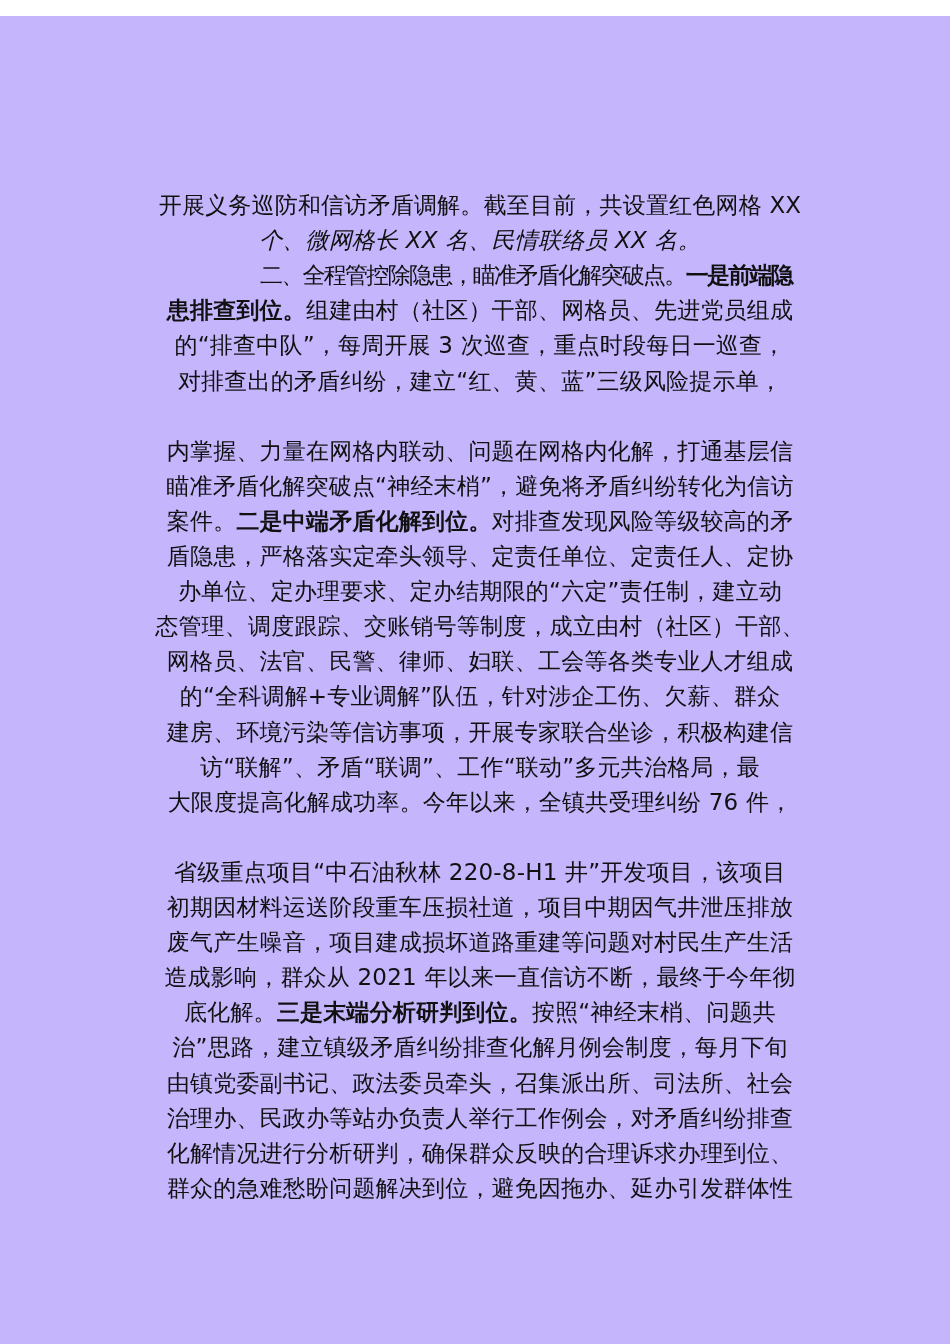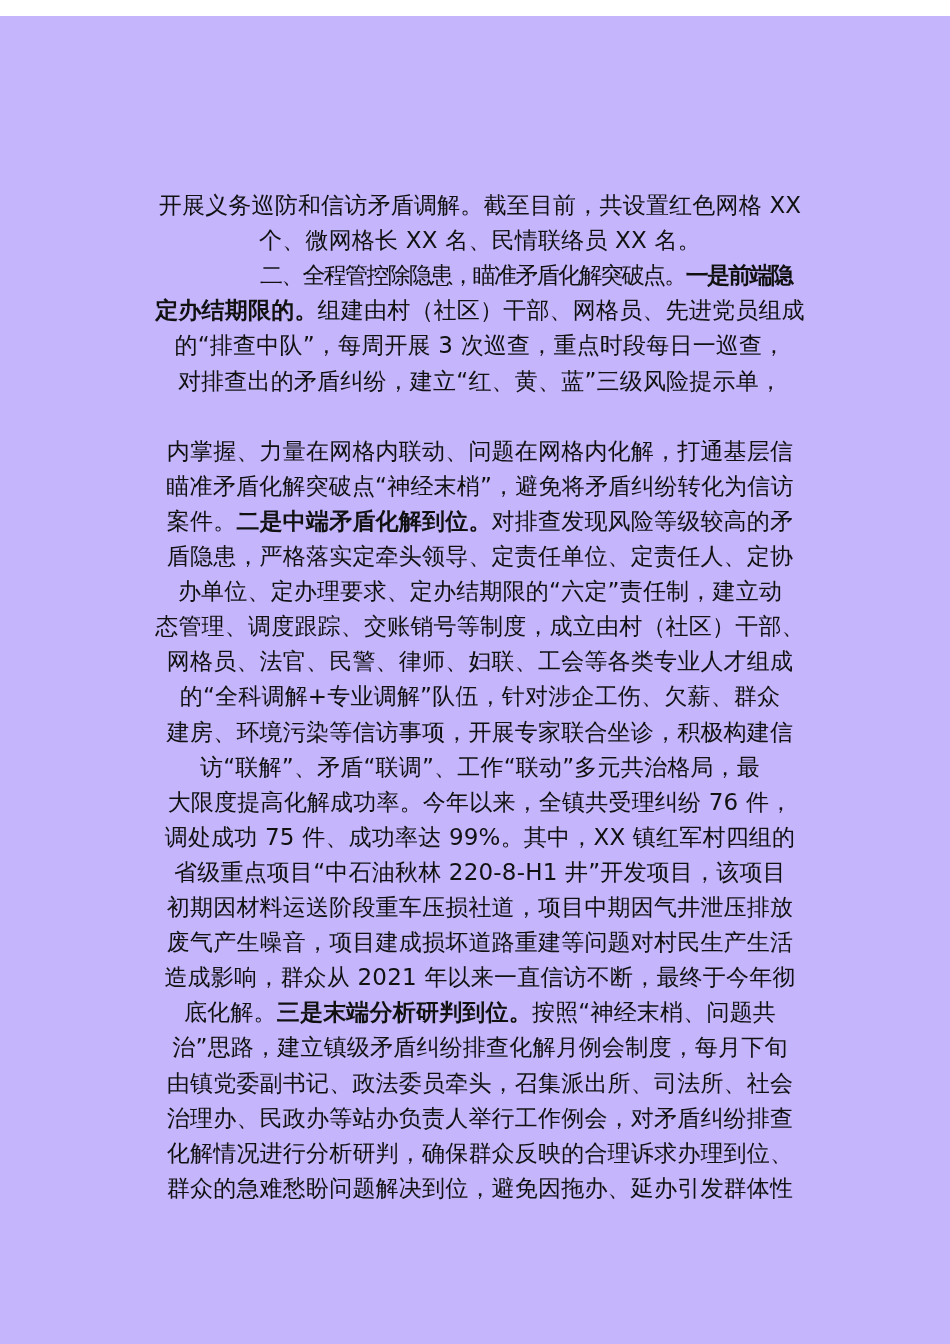--- a/index.html
+++ b/index.html
@@ -11,37 +11,36 @@
     color:#111; white-space:nowrap; letter-spacing:0.2px;
   }
   .line .seg { }
   .line b { font-weight:bold; }
 </style>
 </head>
 <body>
 
 <div class="page" id="page">
     <div class="line" style="top: 174px;"><span class="seg">开展义务巡防和信访矛盾调解。截至目前，共设置红色网格 XX</span></div>
-    <div class="line" style="top: 209.1px;"><span class="seg">个、微网格长 XX 名、民情联络员 XX 名。</span></div>
+    <div class="line" style="top: 209.1px; font-style: italic;"><span class="seg">个、微网格长 XX 名、民情联络员 XX 名。</span></div>
     <div class="line" style="top: 244.2px; left: 173px; letter-spacing: -1.71667px;"><span class="seg">二、全程管控除隐患，瞄准矛盾化解突破点。</span><b class="seg">一是前端隐</b></div>
-    <div class="line" style="top: 279.3px;"><b class="seg">定办结期限的。</b><span class="seg">组建由村（社区）干部、网格员、先进党员组成</span></div>
+    <div class="line" style="top: 279.3px;"><b class="seg">患排查到位。</b><span class="seg">组建由村（社区）干部、网格员、先进党员组成</span></div>
     <div class="line" style="top: 314.4px;"><span class="seg">的“排查中队”，每周开展 3 次巡查，重点时段每日一巡查，</span></div>
     <div class="line" style="top: 349.5px;"><span class="seg">对排查出的矛盾纠纷，建立“红、黄、蓝”三级风险提示单，</span></div>
     <div class="line" style="top: 419.7px;"><span class="seg">内掌握、力量在网格内联动、问题在网格内化解，打通基层信</span></div>
     <div class="line" style="top: 454.8px;"><span class="seg">瞄准矛盾化解突破点“神经末梢”，避免将矛盾纠纷转化为信访</span></div>
     <div class="line" style="top: 489.9px;"><span class="seg">案件。</span><b class="seg">二是中端矛盾化解到位。</b><span class="seg">对排查发现风险等级较高的矛</span></div>
     <div class="line" style="top: 525px;"><span class="seg">盾隐患，严格落实定牵头领导、定责任单位、定责任人、定协</span></div>
     <div class="line" style="top: 560.1px;"><span class="seg">办单位、定办理要求、定办结期限的“六定”责任制，建立动</span></div>
     <div class="line" style="top: 595.2px;"><span class="seg">态管理、调度跟踪、交账销号等制度，成立由村（社区）干部、</span></div>
     <div class="line" style="top: 630.3px;"><span class="seg">网格员、法官、民警、律师、妇联、工会等各类专业人才组成</span></div>
     <div class="line" style="top: 665.4px;"><span class="seg">的“全科调解+专业调解”队伍，针对涉企工伤、欠薪、群众</span></div>
     <div class="line" style="top: 700.5px;"><span class="seg">建房、环境污染等信访事项，开展专家联合坐诊，积极构建信</span></div>
     <div class="line" style="top: 735.6px;"><span class="seg">访“联解”、矛盾“联调”、工作“联动”多元共治格局，最</span></div>
     <div class="line" style="top: 770.7px;"><span class="seg">大限度提高化解成功率。今年以来，全镇共受理纠纷 76 件，</span></div>
-    <div class="line" style="top: 805.8px;"><span class="seg">调处成功 75 件、成功率达 99%。其中，XX 镇红军村四组的</span></div>
     <div class="line" style="top: 840.9px;"><span class="seg">省级重点项目“中石油秋林 220-8-H1 井”开发项目，该项目</span></div>
     <div class="line" style="top: 876px;"><span class="seg">初期因材料运送阶段重车压损社道，项目中期因气井泄压排放</span></div>
     <div class="line" style="top: 911.1px;"><span class="seg">废气产生噪音，项目建成损坏道路重建等问题对村民生产生活</span></div>
     <div class="line" style="top: 946.2px;"><span class="seg">造成影响，群众从 2021 年以来一直信访不断，最终于今年彻</span></div>
     <div class="line" style="top: 981.3px;"><span class="seg">底化解。</span><b class="seg">三是末端分析研判到位。</b><span class="seg">按照“神经末梢、问题共</span></div>
     <div class="line" style="top: 1016.4px;"><span class="seg">治”思路，建立镇级矛盾纠纷排查化解月例会制度，每月下旬</span></div>
     <div class="line" style="top: 1051.5px;"><span class="seg">由镇党委副书记、政法委员牵头，召集派出所、司法所、社会</span></div>
     <div class="line" style="top: 1086.6px;"><span class="seg">治理办、民政办等站办负责人举行工作例会，对矛盾纠纷排查</span></div>
     <div class="line" style="top: 1121.7px;"><span class="seg">化解情况进行分析研判，确保群众反映的合理诉求办理到位、</span></div>
     <div class="line" style="top: 1156.8px;"><span class="seg">群众的急难愁盼问题解决到位，避免因拖办、延办引发群体性</span></div>

